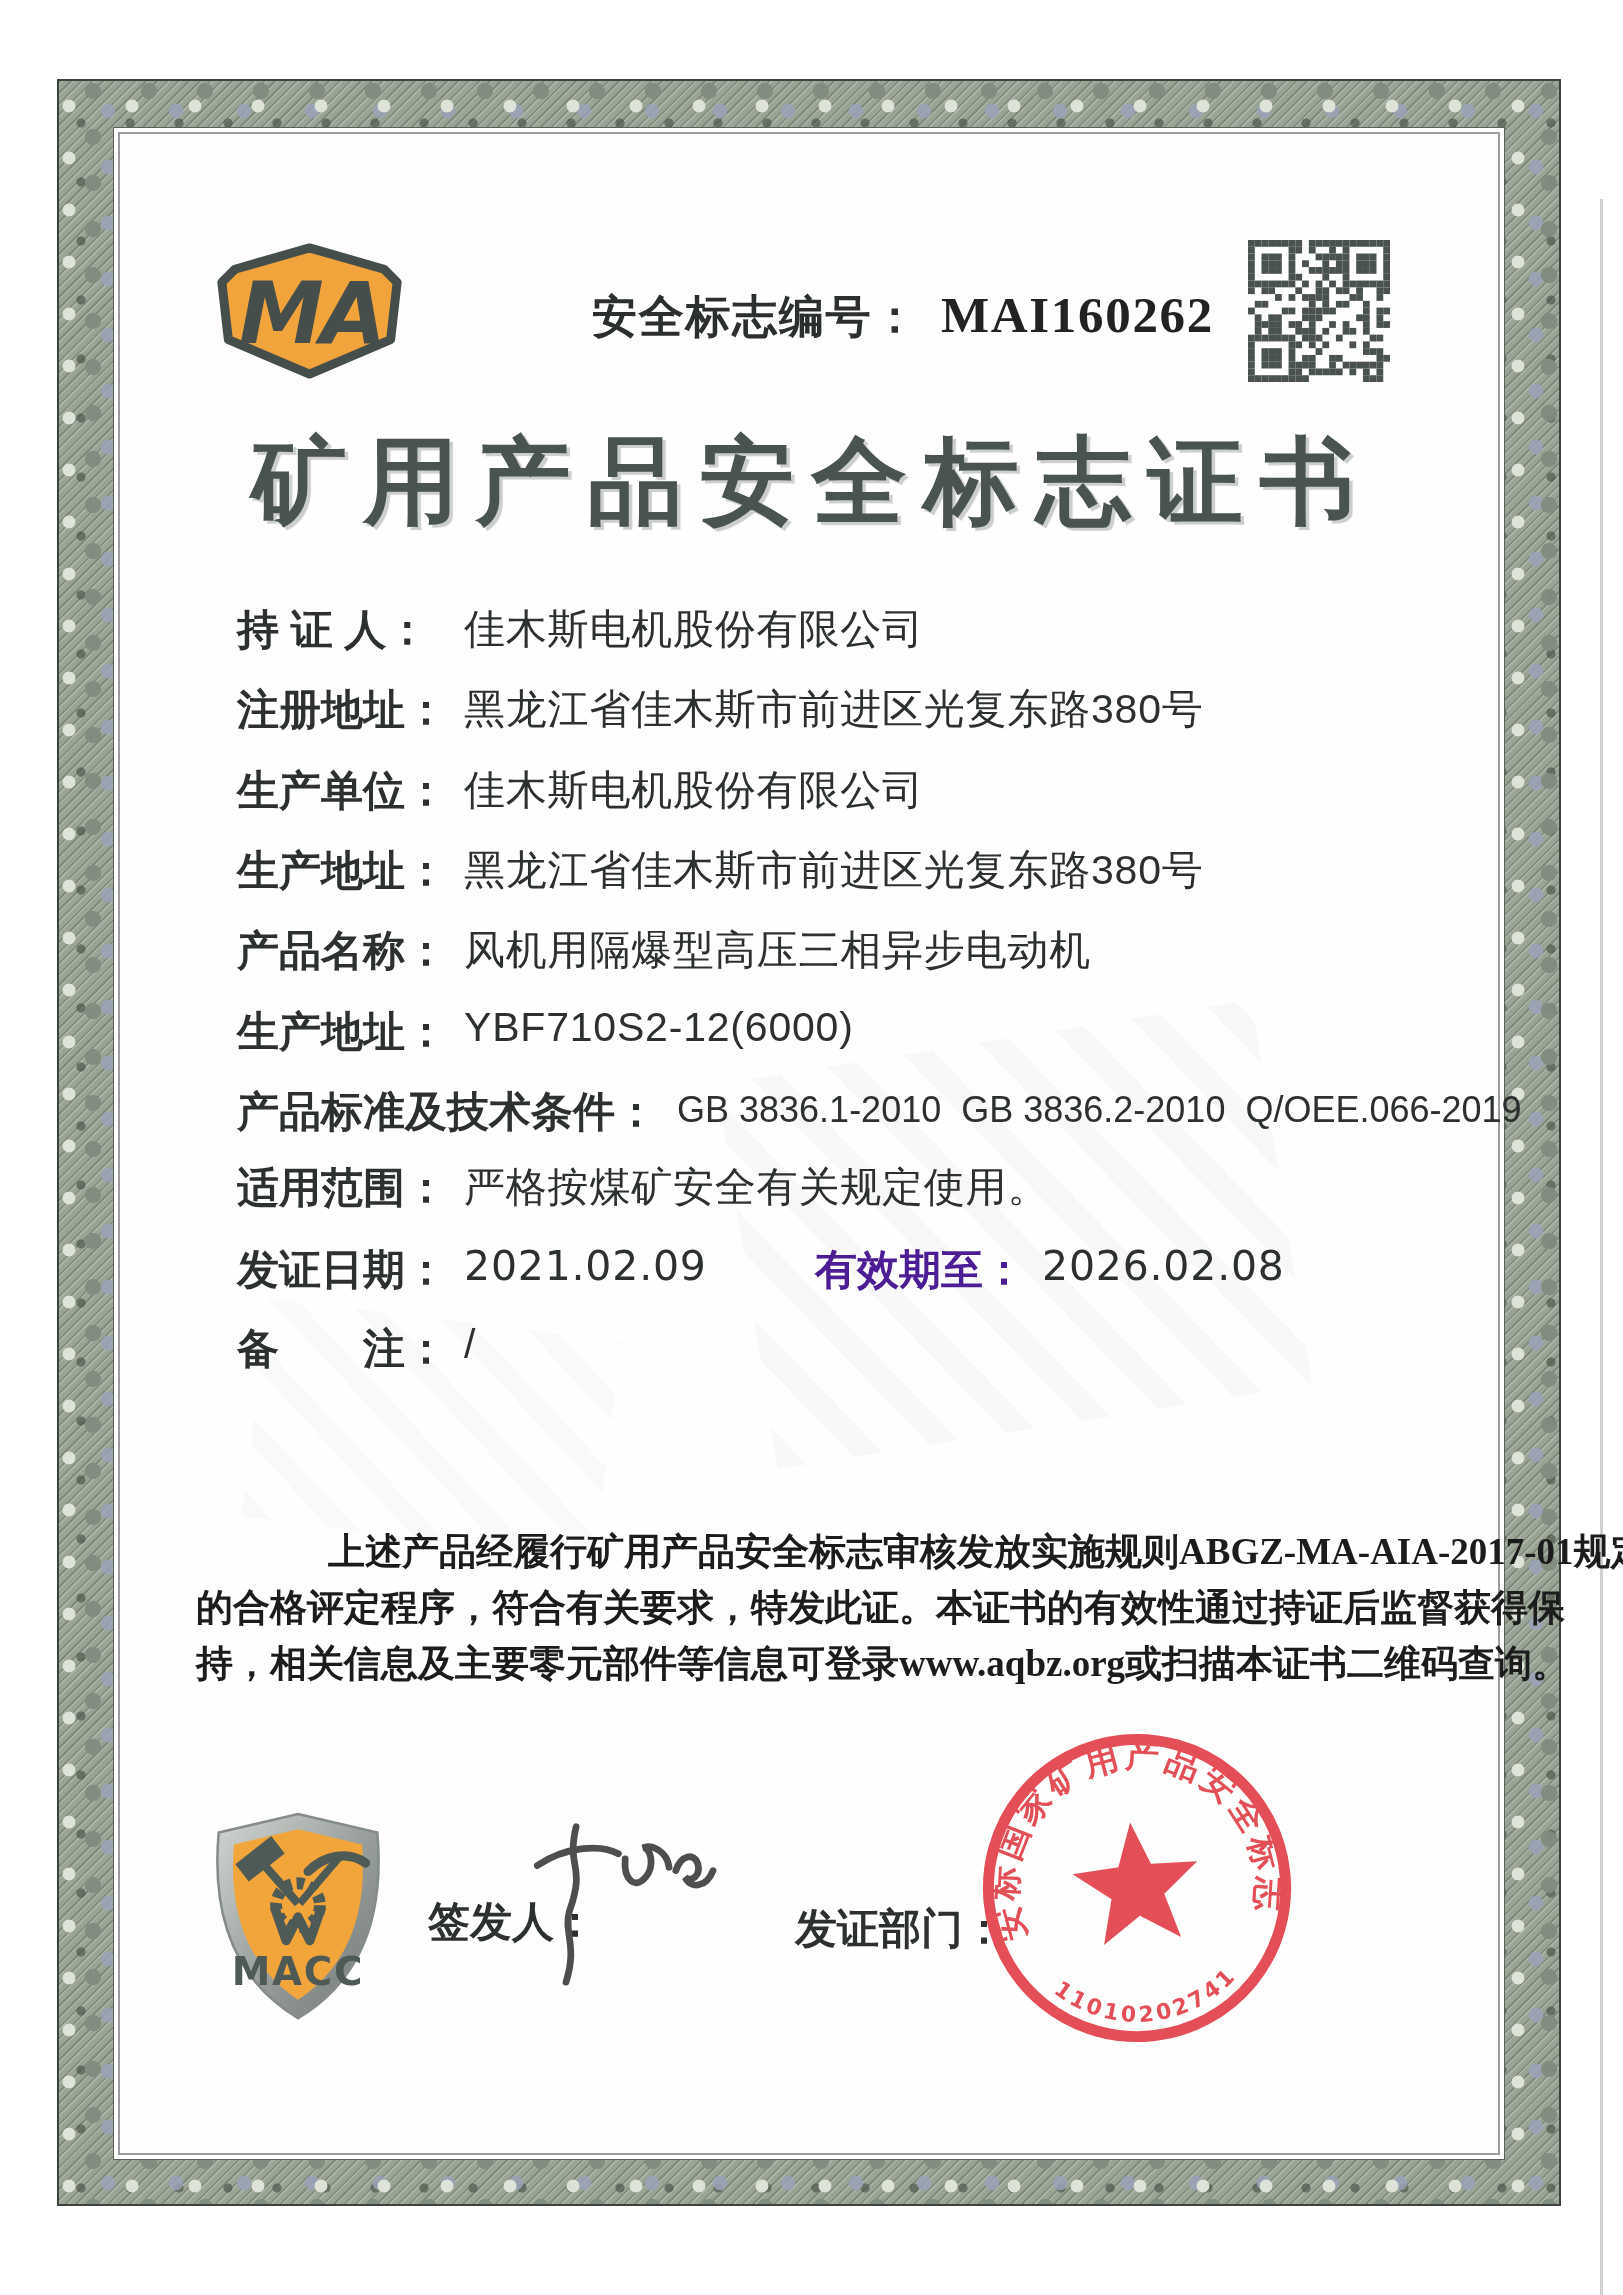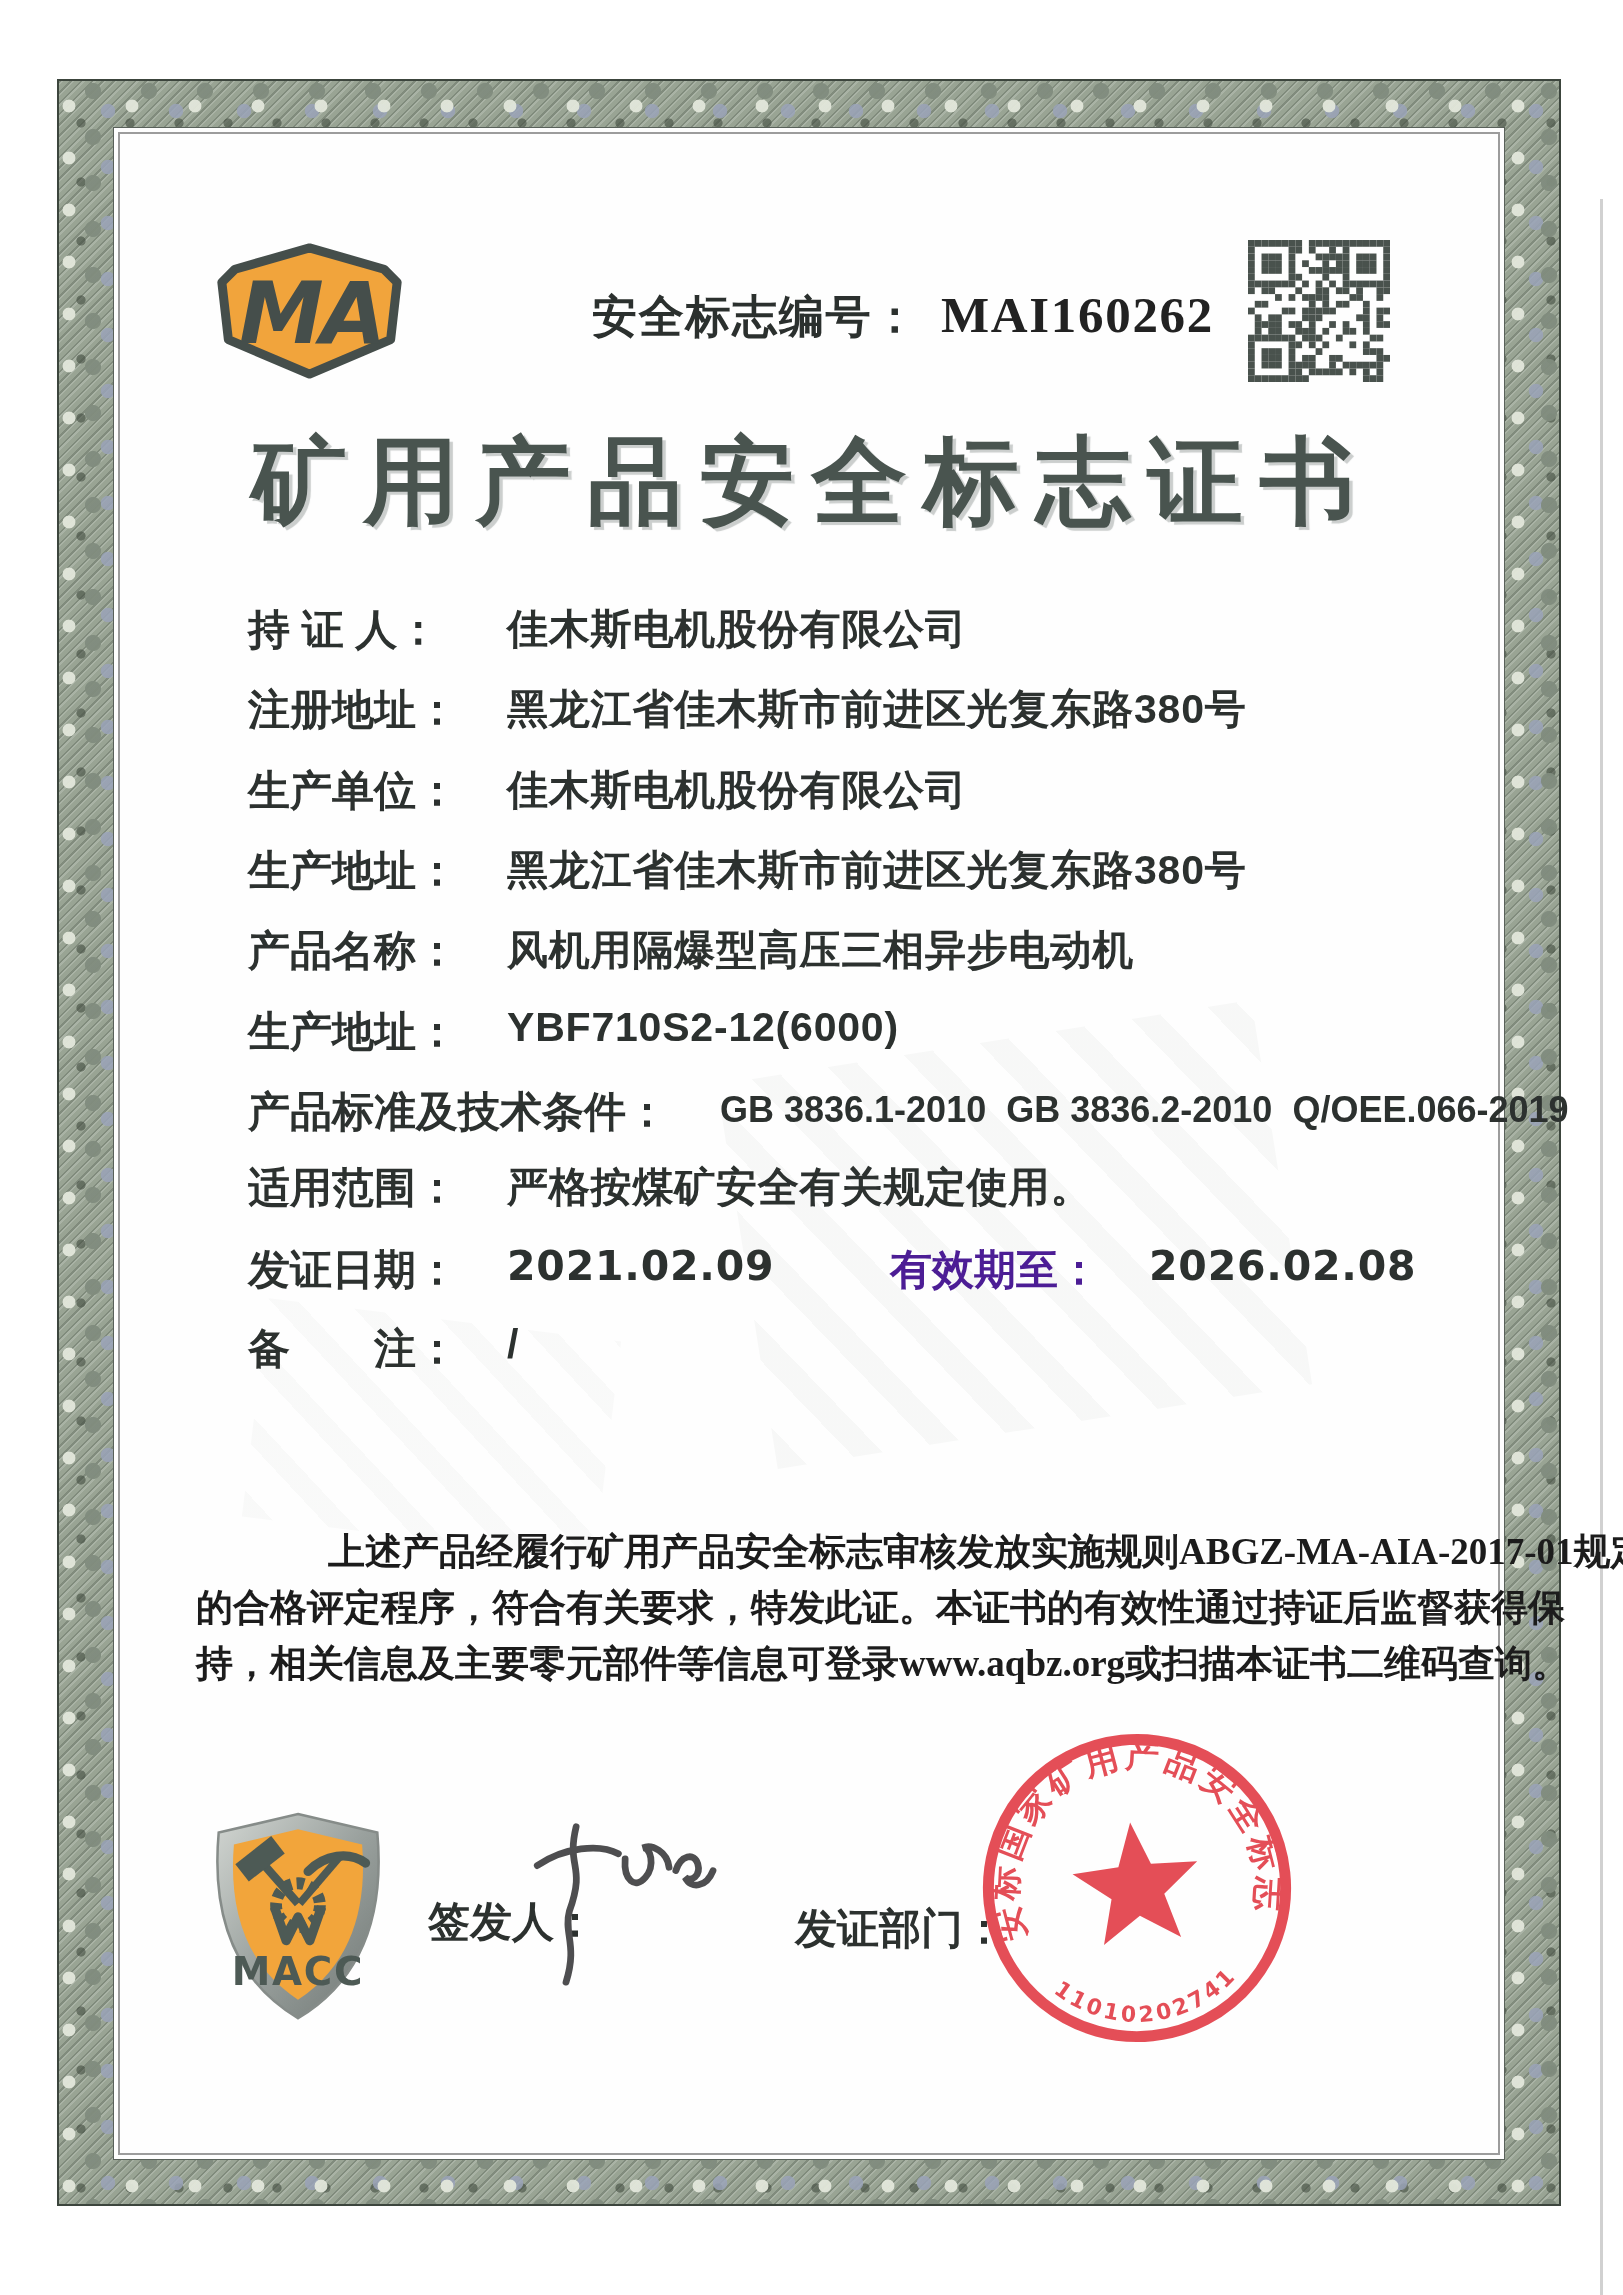--- a/index.html
+++ b/index.html
@@ -37,23 +37,23 @@
   .safety-line{position:absolute;left:592px;top:286px;display:flex;align-items:baseline;}
   .safety-line .lbl{font-size:45px;font-weight:800;color:#2b302e;letter-spacing:1.7px;text-align:right;}
   .safety-line .num{font-family:"Liberation Serif",serif;font-size:51px;font-weight:700;color:#222;margin-left:22px;letter-spacing:1.7px;}
   .qr{position:absolute;left:1248px;top:240px;width:142px;height:142px;}
   .cert-title{
     position:absolute;left:0;top:419px;width:1623px;text-align:center;
     font-family:"Liberation Serif",serif;font-size:95px;font-weight:700;color:#49544f;
     letter-spacing:17px;text-shadow:3.4px 3.4px 0.8px rgba(73,84,79,.28);white-space:nowrap;
   }
   
-  .row{position:absolute;left:248px;width:1251px;display:flex;align-items:flex-start;gap:32px;}
+  .row{position:absolute;left:237px;width:1251px;display:flex;align-items:flex-start;}
   .row .lbl{flex:0 0 227px;font-size:42px;font-weight:800;color:#2c312f;white-space:pre;}
-  .row .val{font-size:41px;font-weight:700;color:#2c312f;letter-spacing:0.8px;white-space:pre;}
+  .row .val{font-size:41px;font-weight:400;color:#2c312f;letter-spacing:0.8px;white-space:pre;}
   .row-std .lbl{flex:0 0 auto;margin-right:20px;}
   .row-std .val{font-size:36px;letter-spacing:0;padding-top:5px;font-stretch:condensed;}
   .val-date{flex:0 0 351px;font-family:"DejaVu Sans",sans-serif;}
   .row .lbl2{flex:0 0 227px;font-size:42px;font-weight:800;color:#4c1d95;white-space:pre;}
   
   .para{position:absolute;left:196px;top:1524px;width:1236px;font-family:"Liberation Serif",serif;}
   .pline{font-size:37px;line-height:56px;color:#1c1c1c;font-weight:600;
     text-align:justify;text-align-last:justify;white-space:nowrap;}
   .pline.first{padding-left:132px;}
   

